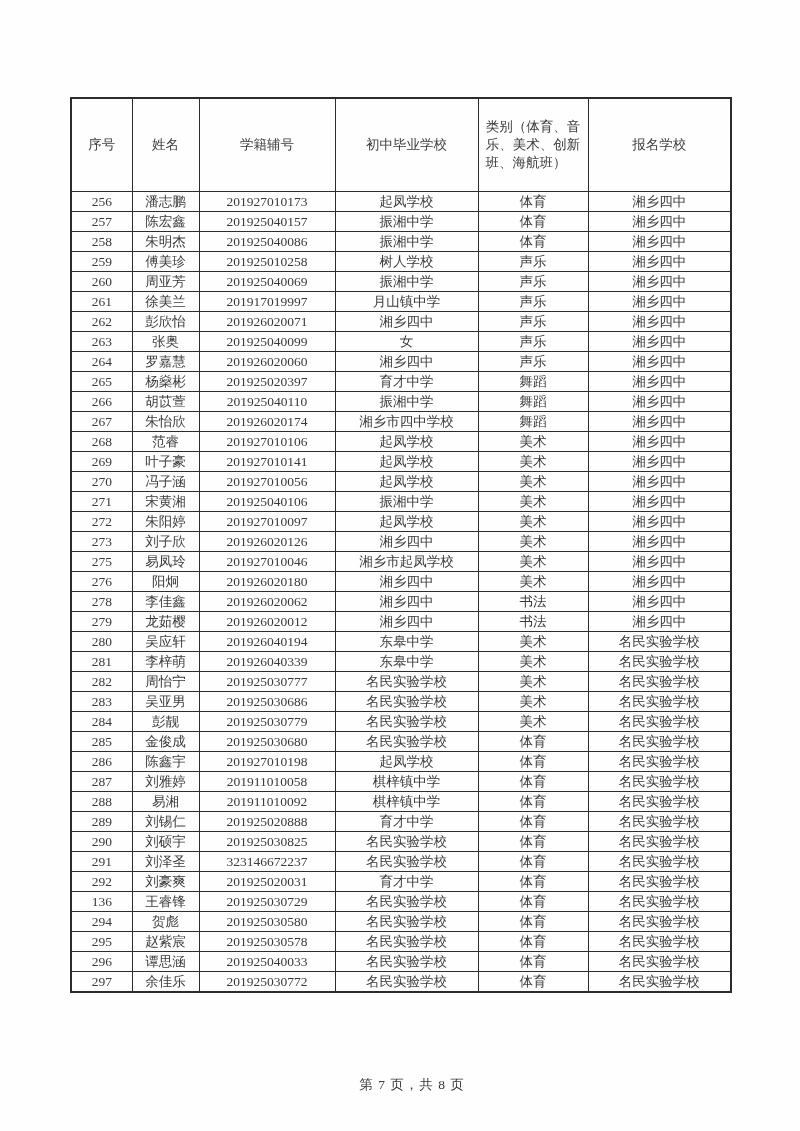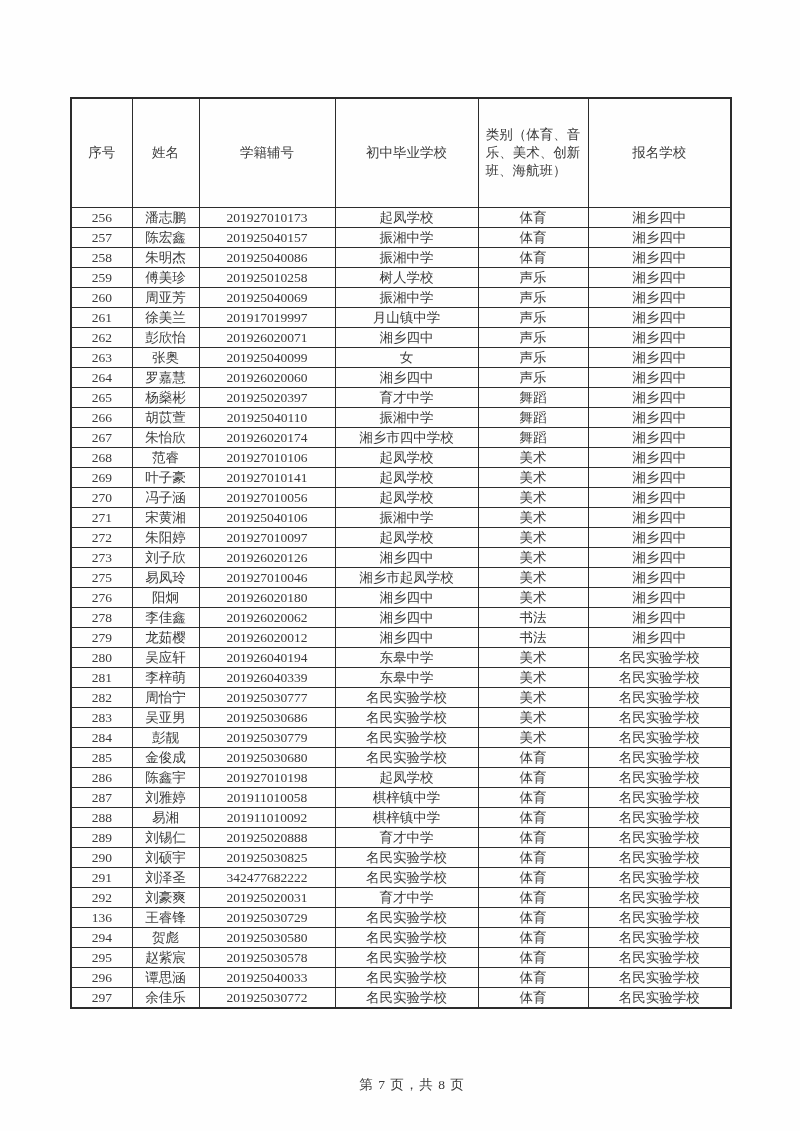--- a/index.html
+++ b/index.html
@@ -39,21 +39,21 @@
     padding: 0 2px;
     overflow: hidden;
   }
   table.roster th {
     height: 84px;
     font-size: 13.5px;
     line-height: 1.35;
     white-space: normal;
   }
   table.roster th.category-col {
-    padding: 12px 7px;
+    padding: 4px 7px;
     text-align: left;
     text-align-last: left;
     text-align: center;
   }
   table.roster td {
     height: 19px;
     font-size: 13.5px;
     line-height: 1;
     white-space: nowrap;
   }
@@ -353,21 +353,21 @@
           <td>290</td>
           <td>刘硕宇</td>
           <td>201925030825</td>
           <td>名民实验学校</td>
           <td>体育</td>
           <td>名民实验学校</td>
         </tr>
         <tr>
           <td>291</td>
           <td>刘泽圣</td>
-          <td>342477682222</td>
+          <td>323146672237</td>
           <td>名民实验学校</td>
           <td>体育</td>
           <td>名民实验学校</td>
         </tr>
         <tr>
           <td>292</td>
           <td>刘豪爽</td>
           <td>201925020031</td>
           <td>育才中学</td>
           <td>体育</td>

